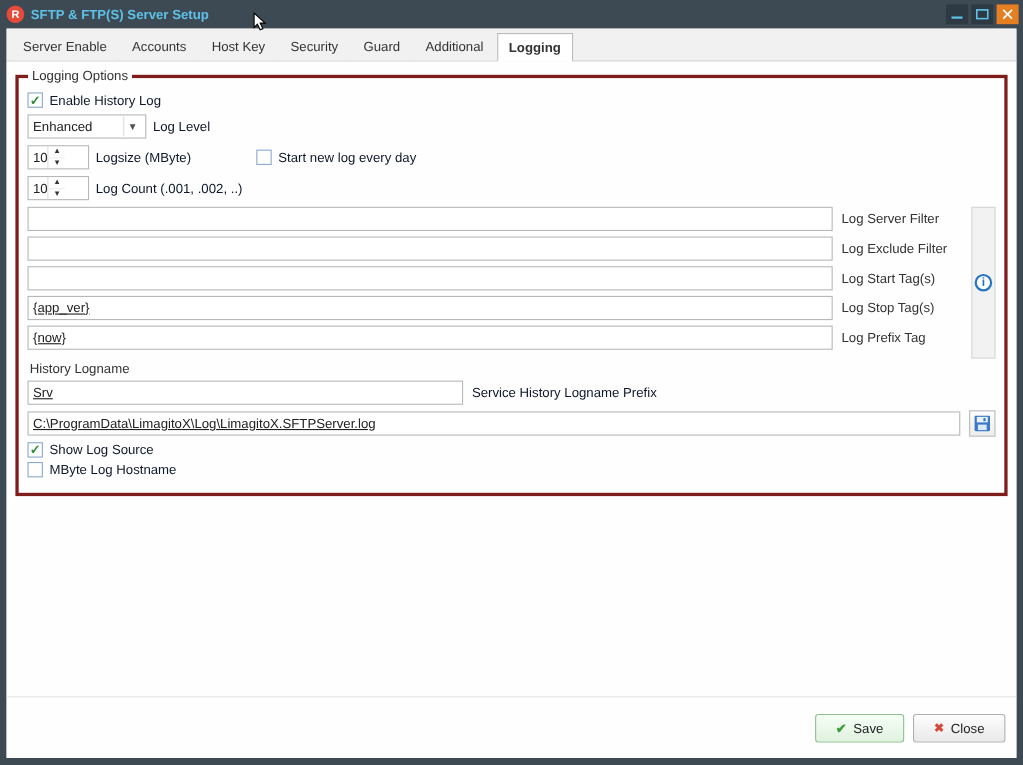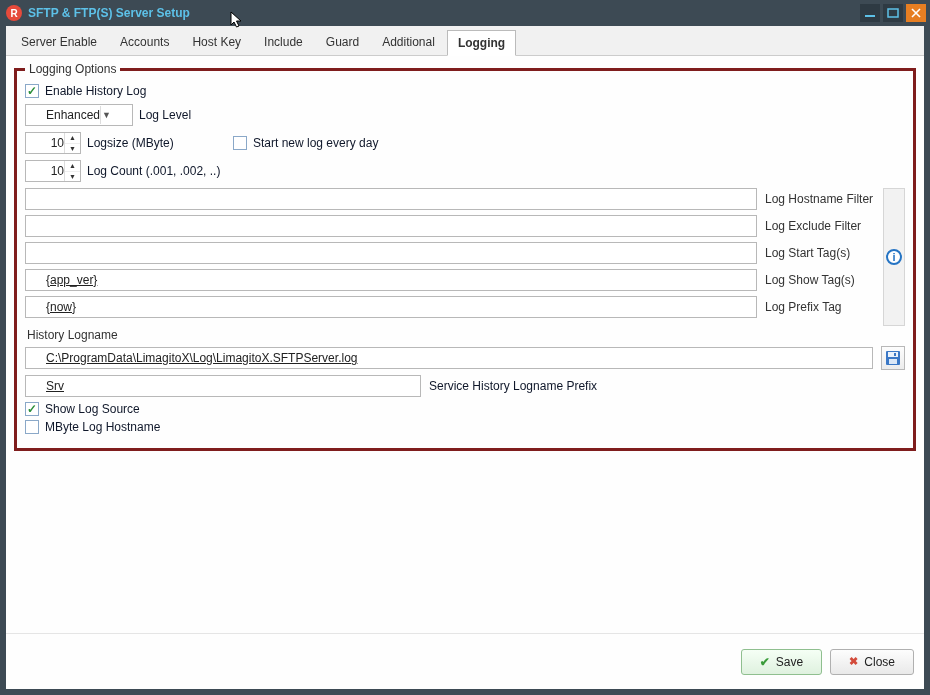--- a/index.html
+++ b/index.html
@@ -129,21 +129,21 @@
     color: #2b8f3a;
     font-size: 12px;
     font-weight: bold;
     line-height: 1;
   }
   .lbl { color: #0f172a; }
   .combo, .spinner, .textin {
     border: 1px solid #b8b8b8;
     background: #fff;
     height: 22px;
-    padding: 2px 20px;
+    padding: 2px 4px;
     font-family: inherit;
     font-size: 12px;
     color: #222;
   }
   .combo {
     width: 108px;
     display: flex;
     align-items: center;
     justify-content: space-between;
     cursor: pointer;
@@ -153,21 +153,21 @@
     height: 18px;
     display:flex;align-items:center;justify-content:center;
     border-left:1px solid #ddd;
     color:#555;
     font-size:9px;
   }
   .spinner {
     width: 56px;
     display: flex;
     align-items: center;
-    justify-content: flex-end;
+    justify-content: flex-start;
     padding: 0 0 0 4px;
   }
   .spinner .spin-btns {
     width: 16px;
     height: 100%;
     border-left:1px solid #ddd;
     display:flex;
     flex-direction: column;
   }
   .spinner .spin-btns div {
@@ -278,21 +278,21 @@
         </svg>
     </div>
   </div>
 
   <div class="content-frame">
 
     <div class="tabs">
       <div class="tab">Server Enable</div>
       <div class="tab">Accounts</div>
       <div class="tab">Host Key</div>
-      <div class="tab">Include</div>
+      <div class="tab">Security</div>
       <div class="tab">Guard</div>
       <div class="tab">Additional</div>
       <div class="tab active">Logging</div>
     </div>
 
     <div class="tab-body">
       <fieldset class="group">
         <legend>Logging Options</legend>
 
         <div class="row">
@@ -329,62 +329,62 @@
               <div>▼</div>
             </span>
           </div>
           <span class="lbl">Log Count (.001, .002, ..)</span>
         </div>
 
         <div class="filter-block">
           <div class="filter-col-left">
             <div class="input-row">
               <input class="textin" value="" style="">
-              <span class="trail-lbl">Log Hostname Filter</span>
+              <span class="trail-lbl">Log Server Filter</span>
             </div>
             <div class="input-row">
               <input class="textin" value="" style="">
               <span class="trail-lbl">Log Exclude Filter</span>
             </div>
             <div class="input-row">
               <input class="textin" value="" style="">
               <span class="trail-lbl">Log Start Tag(s)</span>
             </div>
             <div class="input-row">
               <input class="textin" value="{app_ver}" style="">
-              <span class="trail-lbl">Log Show Tag(s)</span>
+              <span class="trail-lbl">Log Stop Tag(s)</span>
             </div>
             <div class="input-row">
               <input class="textin" value="{now}" style="">
               <span class="trail-lbl">Log Prefix Tag</span>
             </div>
           </div>
           <div class="side-info">
             <span class="info-icon">i</span>
           </div>
         </div>
 
         <span class="section-label">History Logname</span>
+        <div class="input-row" style="max-width: 620px;">
+          <input class="textin" style="flex: 0 0 396px;" value="Srv">
+          <span class="lbl">Service History Logname Prefix</span>
+        </div>
+
         <div class="input-row">
           <input class="textin wide-input" value="C:\ProgramData\LimagitoX\Log\LimagitoX.SFTPServer.log" style="">
           <span class="btn-iconed disk-icon">
             <svg viewBox="0 0 16 16">
               <rect x="1" y="1" width="14" height="14" rx="1" fill="#3b78c6"></rect>
               <rect x="3" y="2" width="10" height="5" fill="#eaf2fb"></rect>
               <rect x="4" y="9" width="8" height="5" fill="#dbe8f7"></rect>
               <rect x="9" y="3" width="2" height="3" fill="#3b78c6"></rect>
             </svg>
           </span>
         </div>
 
-        <div class="input-row" style="max-width: 620px;">
-          <input class="textin" style="flex: 0 0 396px;" value="Srv">
-          <span class="lbl">Service History Logname Prefix</span>
-        </div>
-
         <div class="row tight">
           <span class="checkbox checked"></span>
           <span class="lbl">Show Log Source</span>
         </div>
 
         <div class="row tight">
           <span class="checkbox"></span>
           <span class="lbl">MByte Log Hostname</span>
         </div>
       </fieldset>

